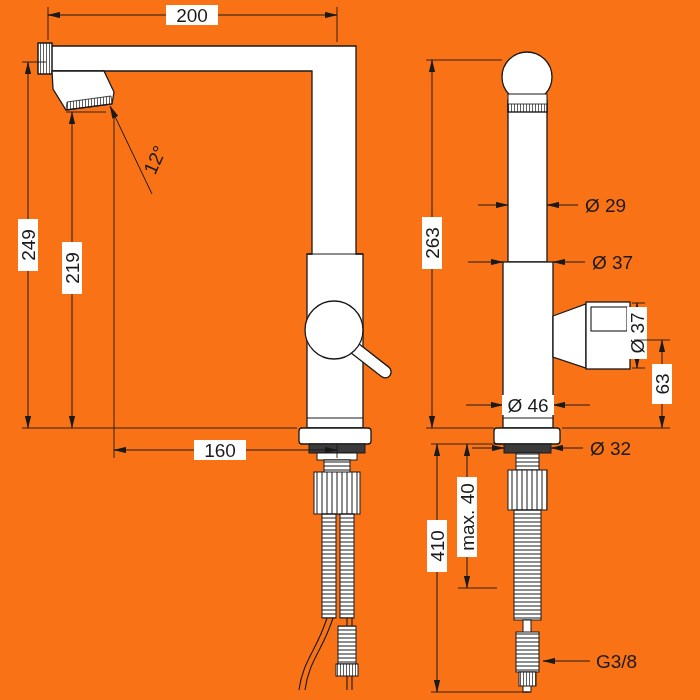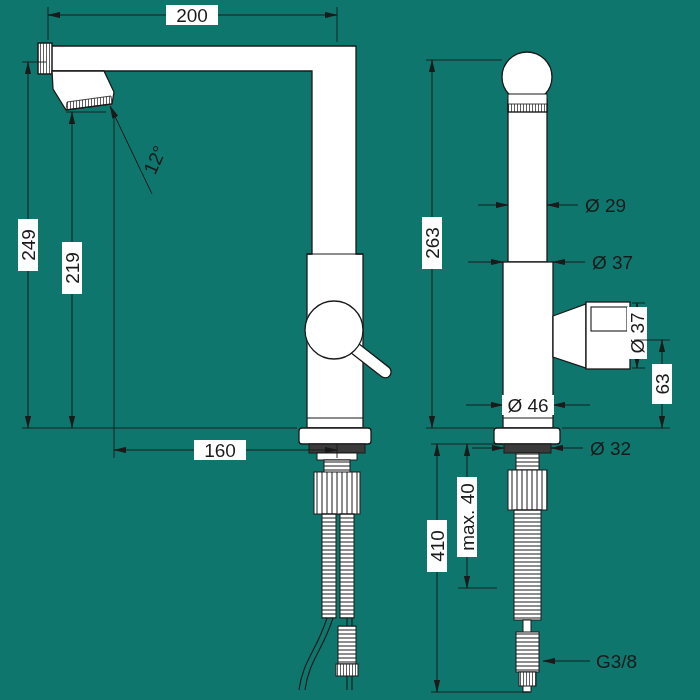--- a/index.html
+++ b/index.html
@@ -1,16 +1,16 @@
 <!DOCTYPE html>
 <html><head>
 <meta charset="utf-8">
 <style>
   html,body{margin:0;padding:0;background:#fff;}
-  .canvas{width:700px;height:700px;background:#0f766e;position:relative;overflow:hidden;}
+  .canvas{width:700px;height:700px;background:#f97316;position:relative;overflow:hidden;}
   svg{display:block;}
   text{font-family:"Liberation Sans", sans-serif;font-size:19px;fill:#1a1a1a;}
   .dim-line{stroke:#1a1a1a;stroke-width:1;fill:none;}
   .ext-line{stroke:#1a1a1a;stroke-width:0.9;fill:none;}
   .outline{stroke:#1a1a1a;stroke-width:1.3;fill:#ffffff;}
   .outline-thin{stroke:#1a1a1a;stroke-width:1;fill:#ffffff;}
   .nofill{fill:none;stroke:#1a1a1a;stroke-width:1.1;}
   .dark{fill:#3a3a3a;stroke:#1a1a1a;stroke-width:1;}
   .bg{fill:#ffffff;stroke:none;}
 </style>

